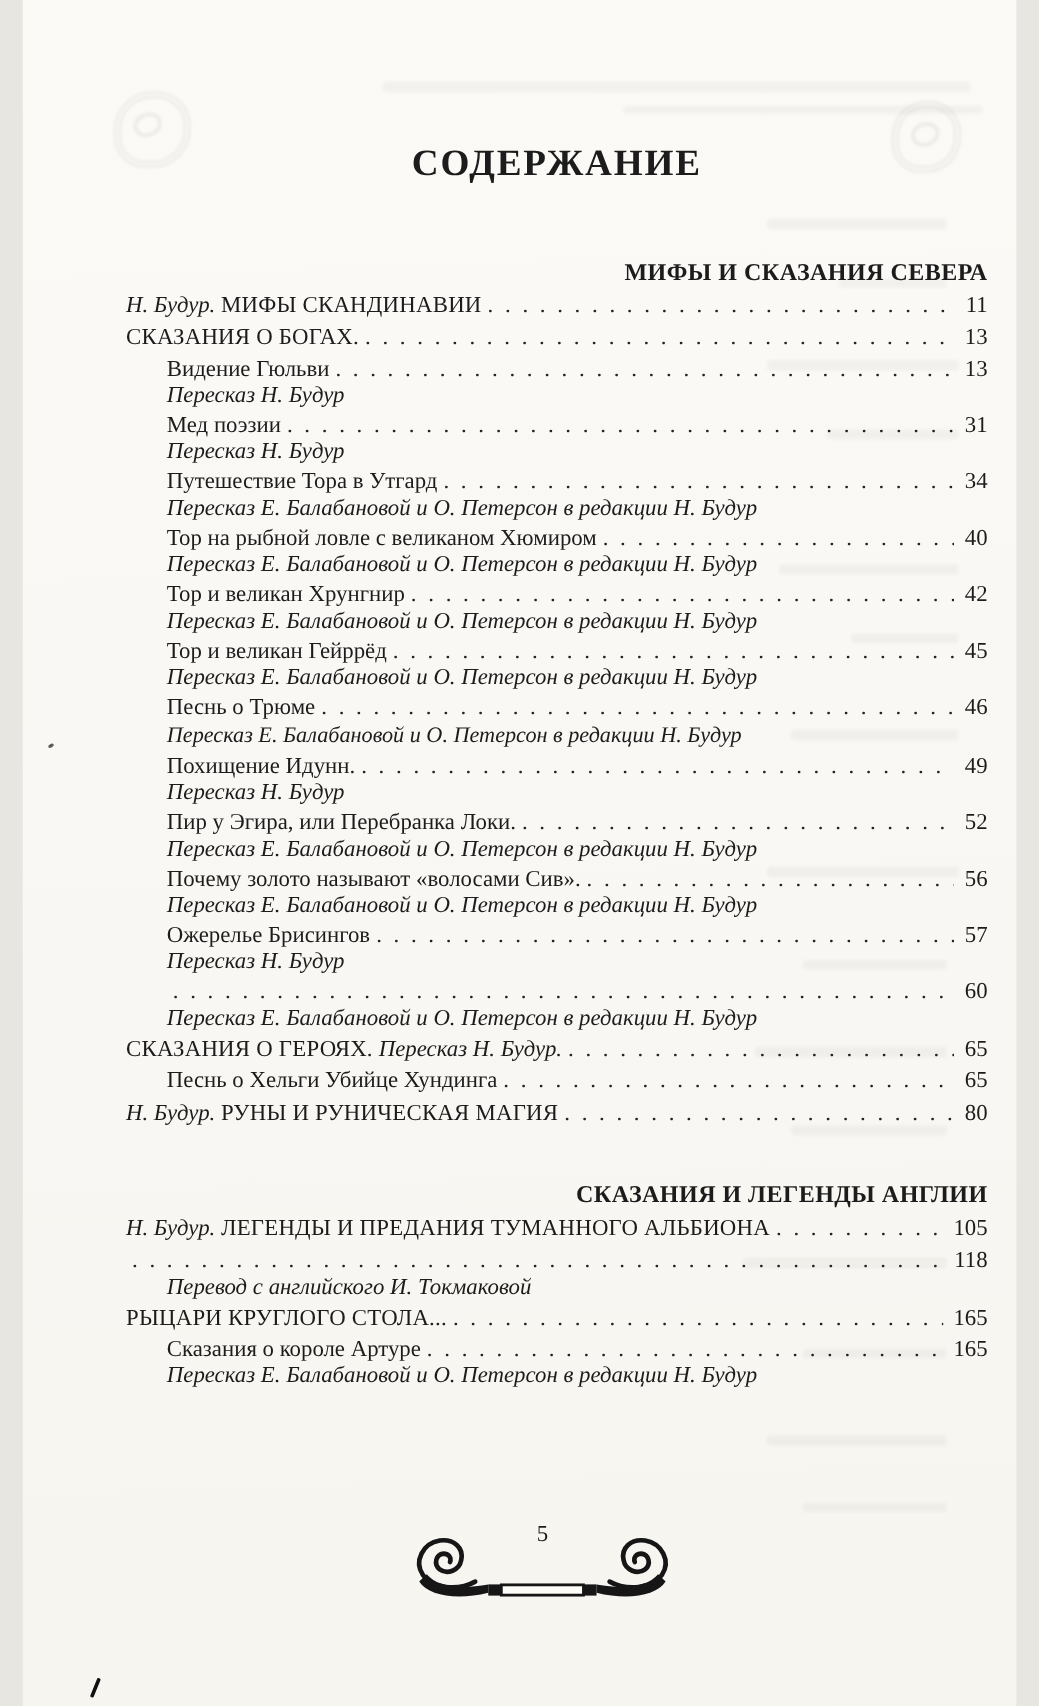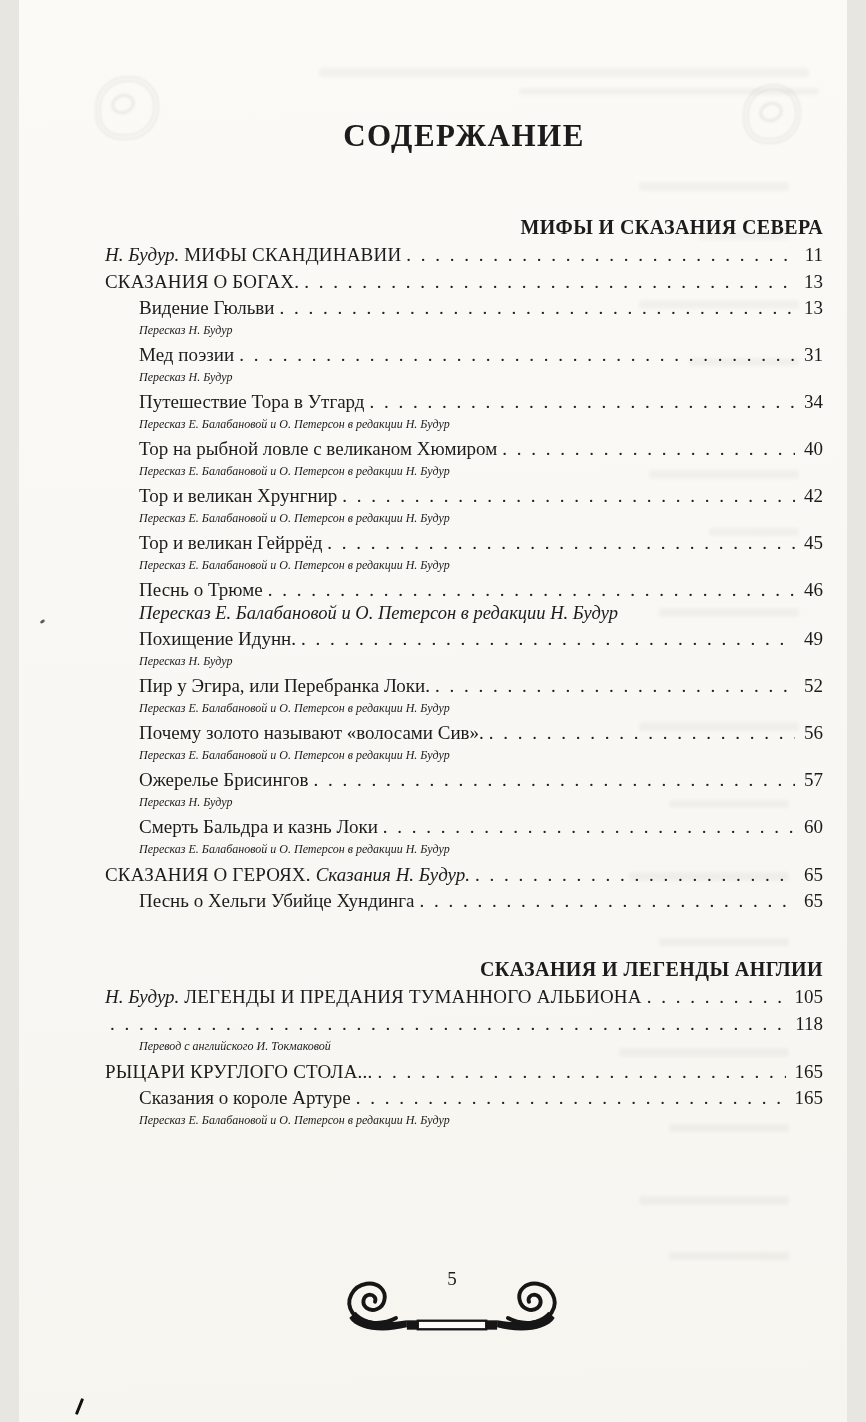--- a/index.html
+++ b/index.html
@@ -53,21 +53,21 @@
     padding-left:5px;
   }
   .leader::before{
     content:". . . . . . . . . . . . . . . . . . . . . . . . . . . . . . . . . . . . . . . . . . . . . . . . . . . . . . . . . . . . . . . . . . . . . . . .";
     letter-spacing:2.5px;
     color:#222;
   }
   .pagenum{flex:0 0 auto;padding-left:9px;}
   .toc-note{
     font-style:italic;
-    font-size:12px;
+    font-size:19px;
     line-height:20px;
     padding-left:34px;
     margin-top:1px;
   }
   .toc-note.note-large{font-size:18.5px;line-height:22px;}
   .footer{
     position:absolute;left:0;top:1268px;width:866px;
     text-align:center;
   }
   .folio{
@@ -218,34 +218,38 @@
             <span class="pagenum">56</span>
           </div>
           <div class="toc-note">Пересказ Е. Балабановой и О. Петерсон в редакции Н. Будур</div>
           <div class="toc-entry lvl1">
             <span class="entry-text"><span class="plain">Ожерелье Брисингов</span></span>
             <span class="leader"></span>
             <span class="pagenum">57</span>
           </div>
           <div class="toc-note">Пересказ Н. Будур</div>
           <div class="toc-entry lvl1">
-            <span class="entry-text"><span class="plain">Смерть Бальдра и казнь Локи</span></span>
             <span class="leader"></span>
             <span class="pagenum">60</span>
           </div>
           <div class="toc-note">Пересказ Е. Балабановой и О. Петерсон в редакции Н. Будур</div>
           <div class="toc-entry lvl0">
-            <span class="entry-text"><span class="caps">СКАЗАНИЯ О ГЕРОЯХ. </span><span class="it">Сказания Н. Будур.</span></span>
+            <span class="entry-text"><span class="caps">СКАЗАНИЯ О ГЕРОЯХ. </span><span class="it">Пересказ Н. Будур.</span></span>
             <span class="leader"></span>
             <span class="pagenum">65</span>
           </div>
           <div class="toc-entry lvl1">
             <span class="entry-text"><span class="plain">Песнь о Хельги Убийце Хундинга</span></span>
             <span class="leader"></span>
             <span class="pagenum">65</span>
+          </div>
+          <div class="toc-entry lvl0">
+            <span class="entry-text"><span class="it">Н. Будур. </span><span class="caps">РУНЫ И РУНИЧЕСКАЯ МАГИЯ</span></span>
+            <span class="leader"></span>
+            <span class="pagenum">80</span>
           </div>
         </div>
         <div class="toc-section">
           <div class="toc-header">СКАЗАНИЯ И ЛЕГЕНДЫ АНГЛИИ</div>
           <div class="toc-entry lvl0">
             <span class="entry-text"><span class="it">Н. Будур. </span><span class="caps">ЛЕГЕНДЫ И ПРЕДАНИЯ ТУМАННОГО АЛЬБИОНА</span></span>
             <span class="leader"></span>
             <span class="pagenum">105</span>
           </div>
           <div class="toc-entry lvl0">

